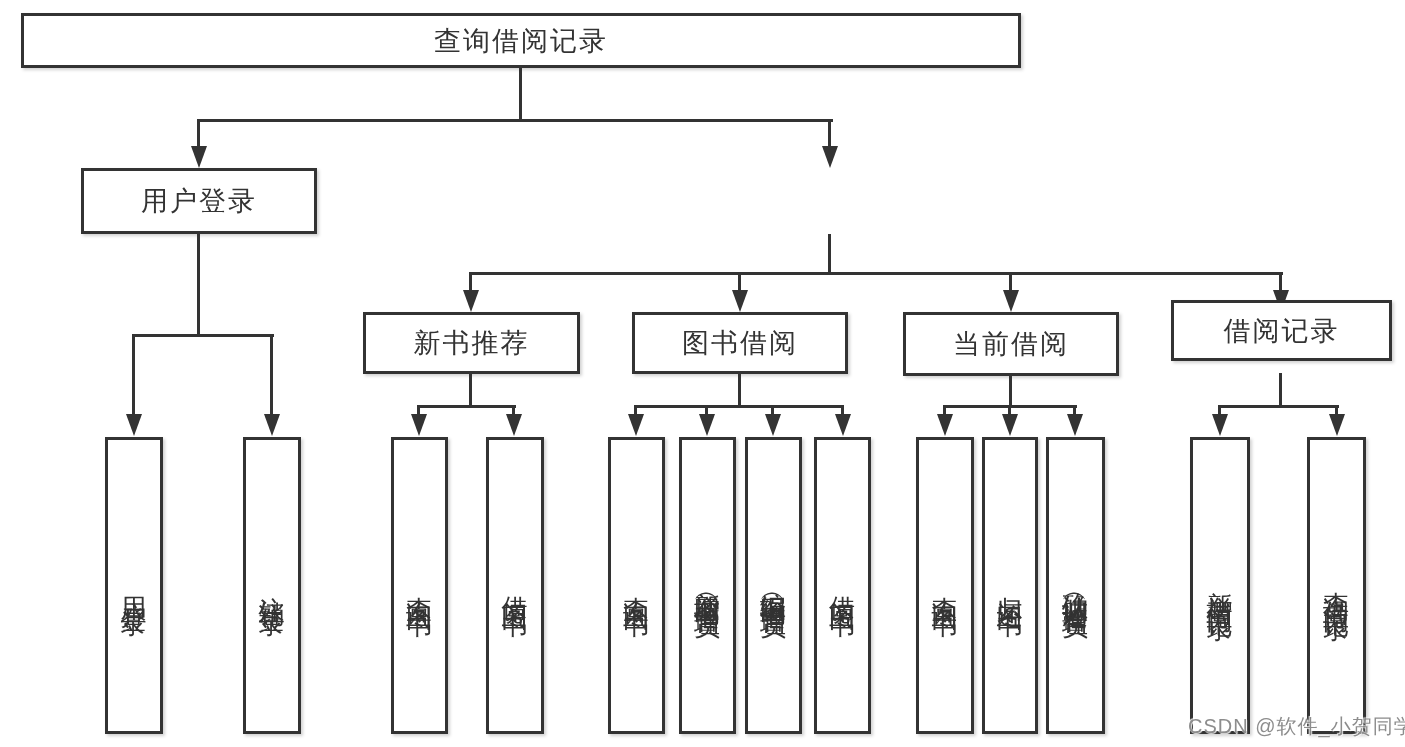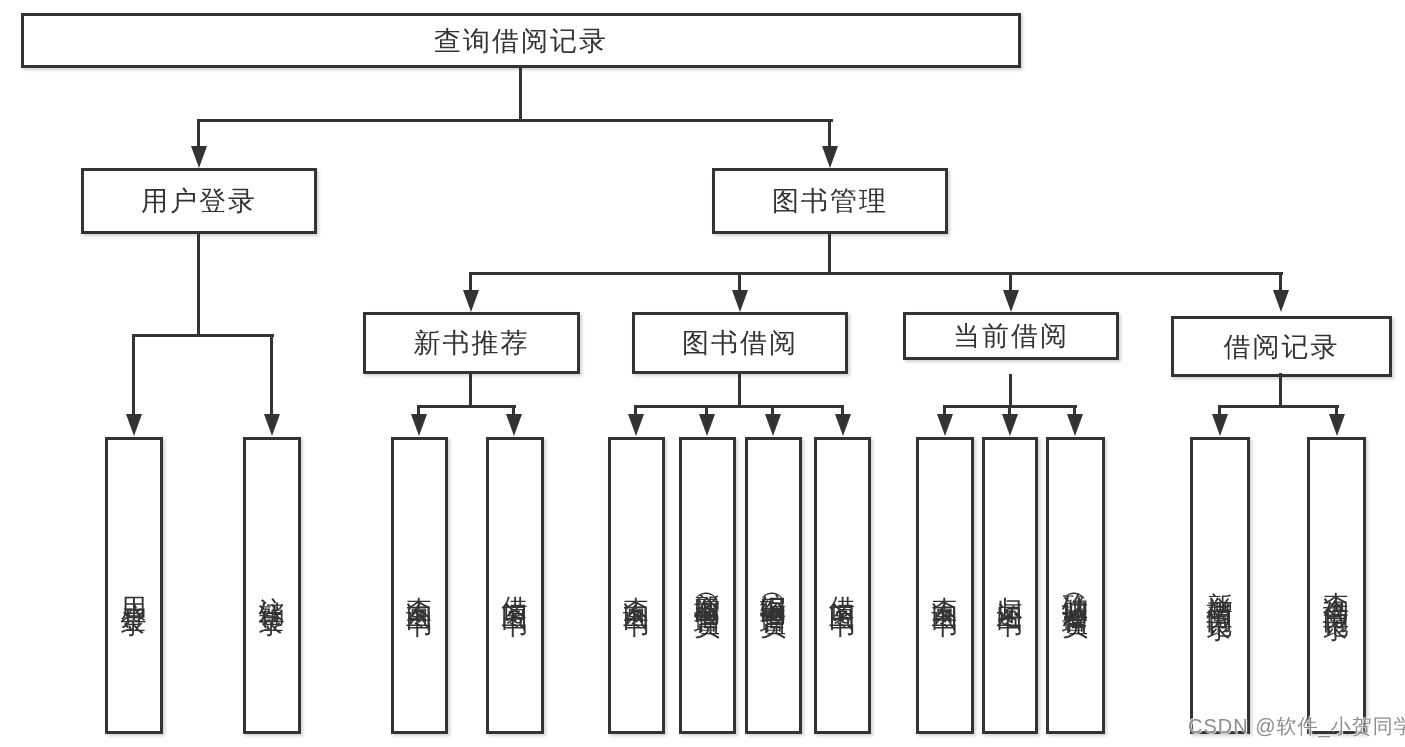--- a/index.html
+++ b/index.html
@@ -89,21 +89,20 @@
   <div class="box" style="left:21px; top:13px; width:1000px; height:55px;">查询借阅记录</div>
 
   <div class="vline" style="left:519px; top:68px; height:53px;"></div>
   <div class="hline" style="left:197px; top:119px; width:636px;"></div>
   <div class="vline" style="left:197px; top:119px; height:28px;"></div>
   <div class="arrow" style="left:191px; top:146px;"></div>
   <div class="vline" style="left:828px; top:119px; height:28px;"></div>
   <div class="arrow" style="left:822px; top:146px;"></div>
 
   <div class="box" style="left:81px; top:168px; width:236px; height:66px;">用户登录</div>
-  <div class="box" style="left:712px; top:168px; width:236px; height:66px;">图书管理</div>
 
   <div class="vline" style="left:197px; top:234px; height:103px;"></div>
   <div class="hline" style="left:132px; top:334px; width:142px;"></div>
   <div class="vline" style="left:132px; top:334px; height:81px;"></div>
   <div class="arrow" style="left:126px; top:414px;"></div>
   <div class="vline" style="left:270px; top:334px; height:81px;"></div>
   <div class="arrow" style="left:264px; top:414px;"></div>
 
   <div class="vline" style="left:828px; top:234px; height:41px;"></div>
   <div class="hline" style="left:469px; top:272px; width:814px;"></div>
@@ -111,22 +110,22 @@
   <div class="arrow" style="left:463px; top:290px;"></div>
   <div class="vline" style="left:738px; top:272px; height:20px;"></div>
   <div class="arrow" style="left:732px; top:290px;"></div>
   <div class="vline" style="left:1009px; top:272px; height:20px;"></div>
   <div class="arrow" style="left:1003px; top:290px;"></div>
   <div class="vline" style="left:1279px; top:272px; height:20px;"></div>
   <div class="arrow" style="left:1273px; top:290px;"></div>
 
   <div class="box" style="left:363px; top:312px; width:217px; height:62px;">新书推荐</div>
   <div class="box" style="left:632px; top:312px; width:216px; height:62px;">图书借阅</div>
-  <div class="box" style="left:903px; top:312px; width:216px; height:48px;">当前借阅</div>
-  <div class="box" style="left:1171px; top:316px; width:221px; height:61px;">借阅记录</div>
+  <div class="box" style="left:903px; top:312px; width:216px; height:64px;">当前借阅</div>
+  <div class="box" style="left:1171px; top:300px; width:221px; height:61px;">借阅记录</div>
 
   <div class="vline" style="left:469px; top:374px; height:34px;"></div>
   <div class="hline" style="left:417px; top:405px; width:99px;"></div>
   <div class="vline" style="left:417px; top:405px; height:11px;"></div>
   <div class="arrow" style="left:411px; top:414px;"></div>
   <div class="vline" style="left:512px; top:405px; height:11px;"></div>
   <div class="arrow" style="left:506px; top:414px;"></div>
 
   <div class="vline" style="left:738px; top:374px; height:34px;"></div>
   <div class="hline" style="left:634px; top:405px; width:210px;"></div>

